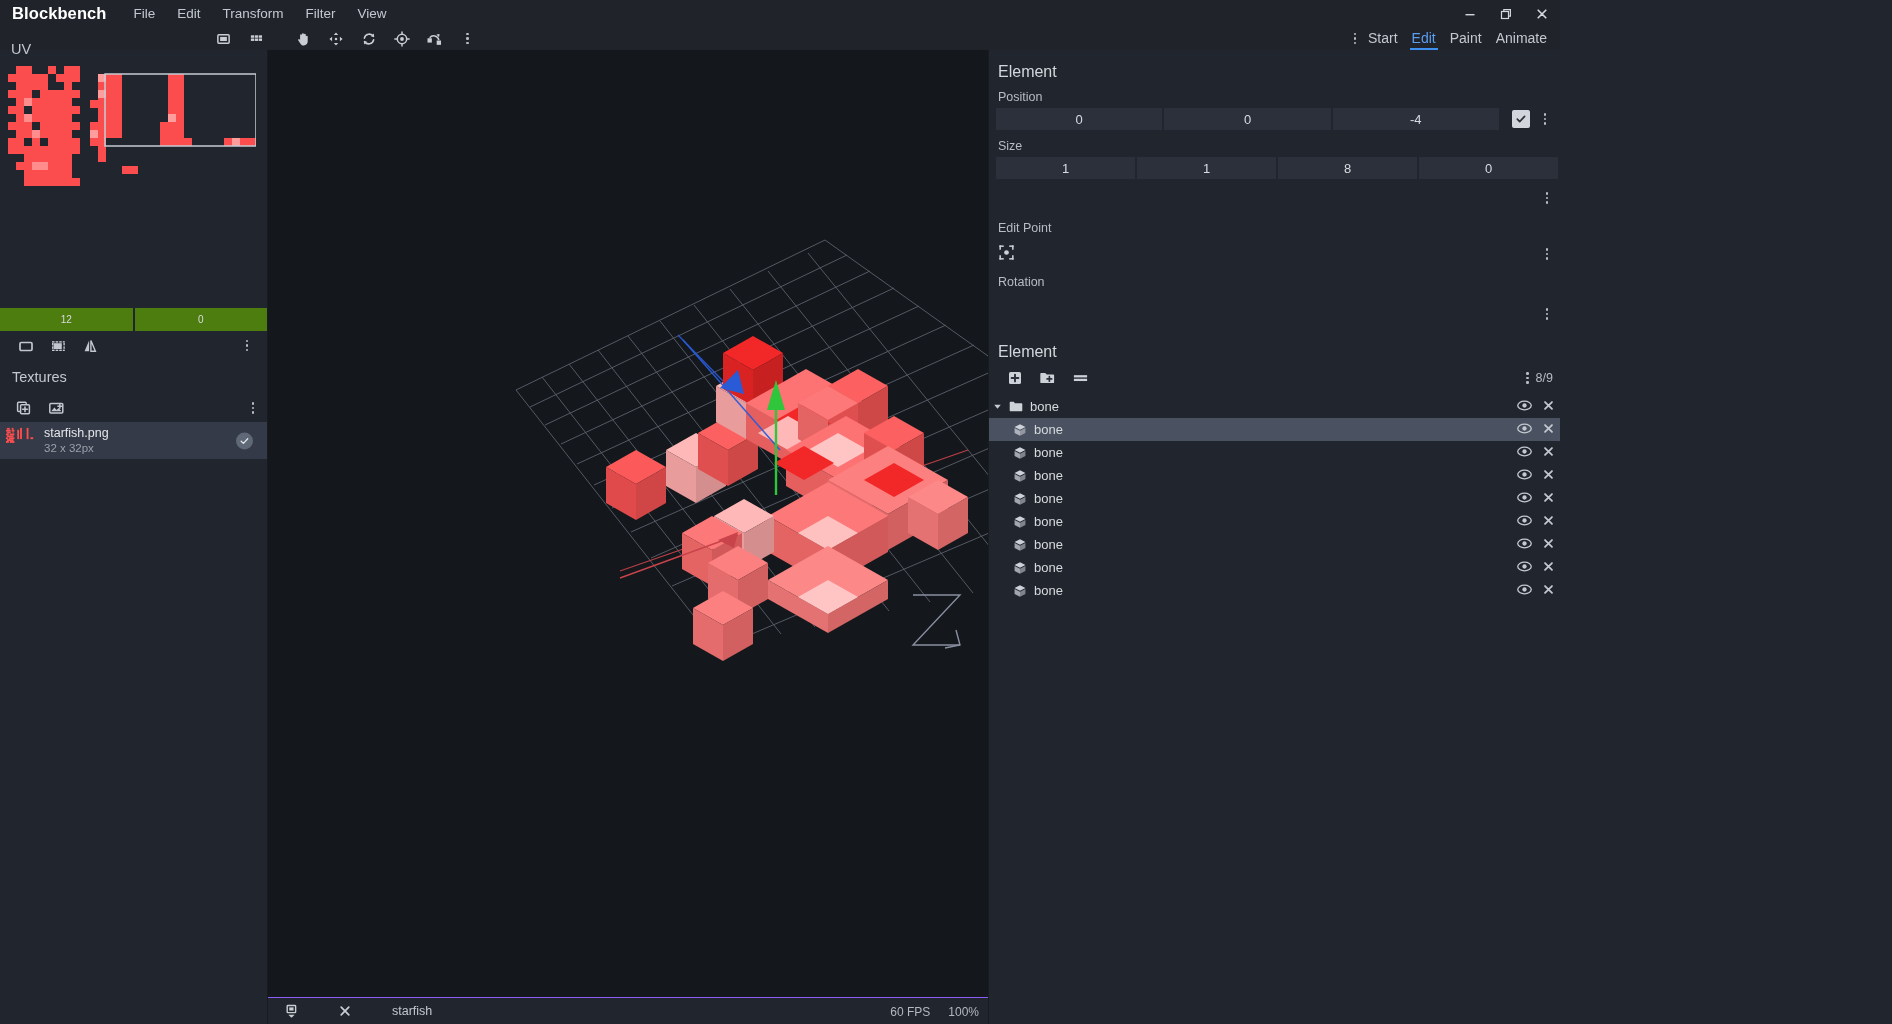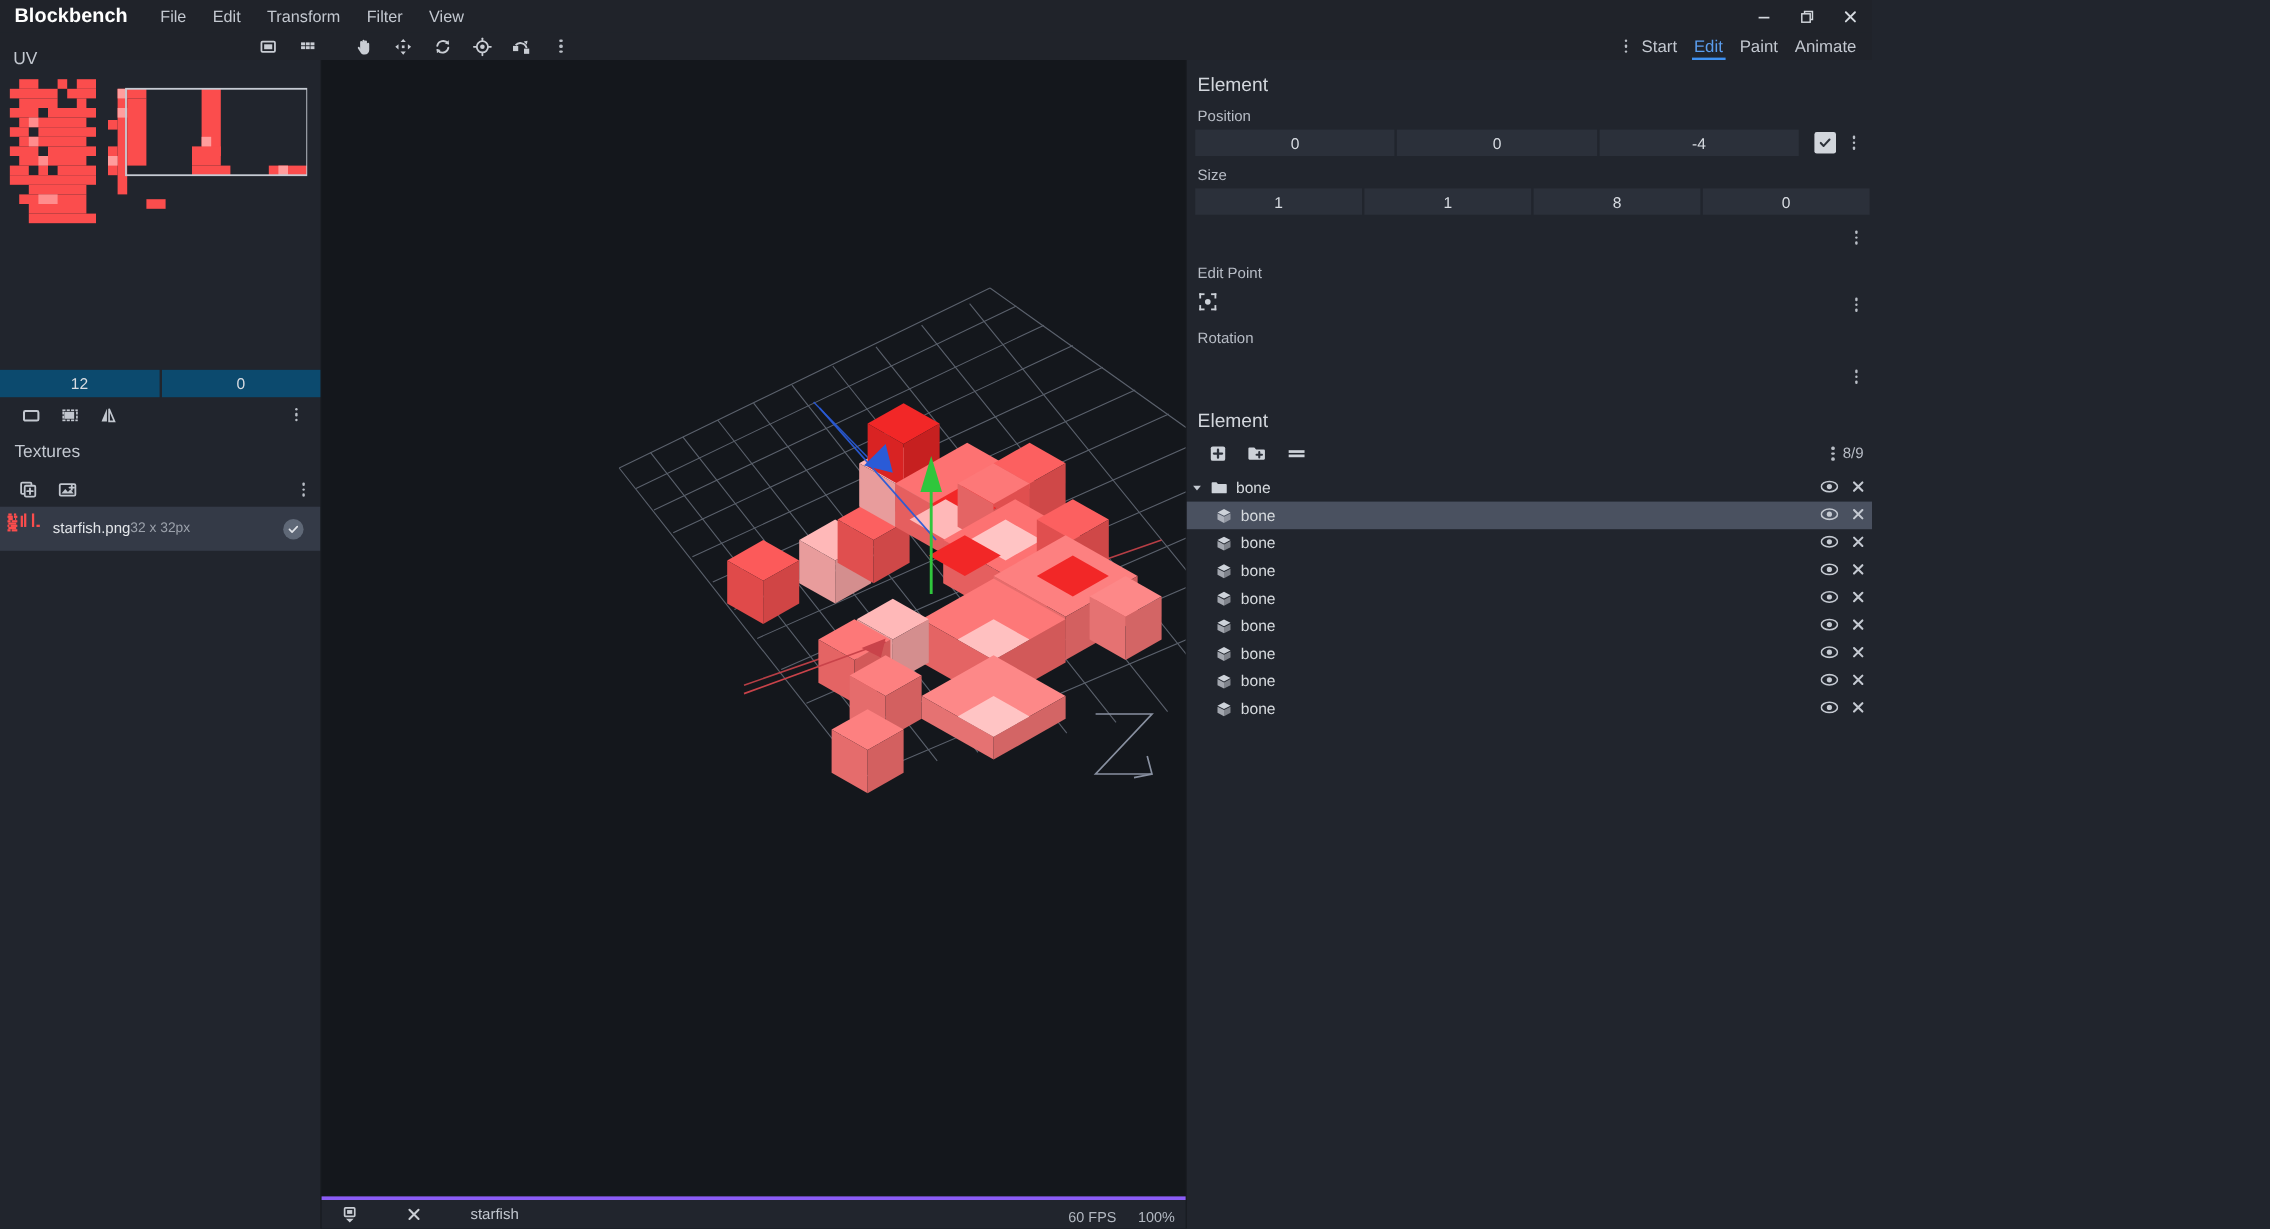--- a/index.html
+++ b/index.html
@@ -71,22 +71,22 @@
     width: 268px; flex: 0 0 268px; background: #21252d; display: flex; flex-direction: column;
     border-right: 1px solid #181b21;
   }
   .uvarea {
     height: 258px; flex: 0 0 258px; position: relative; background: #21252d; overflow: hidden;
   }
   .uvcanvas { position: absolute; left: 8px; top: 10px; width: 248px; height: 150px; }
 
   .numrow { display: flex; height: 23px; flex: 0 0 23px; gap: 2px; padding: 0 0 0 0; }
   .numfield {
-    flex: 1; background: #0c4a6e; display: flex; align-items: center; justify-content: center;
-    font-size: 13px; color: #d8dce2;
+    flex: 1; background: #4d7c0f; display: flex; align-items: center; justify-content: center;
+    font-size: 10px; color: #d8dce2;
   }
   .iconrow {
     height: 29px; flex: 0 0 29px; display: flex; align-items: center; padding: 0 10px;
     position: relative;
   }
   .iconbtn {
     width: 32px; height: 29px; display: flex; align-items: center; justify-content: center; color: #c2c7cf;
   }
   .iconrow .dots-v { position: absolute; right: 14px; }
 
@@ -100,37 +100,37 @@
   .texicons .dots-v { position: absolute; right: 8px; }
   .texlist { flex: 1; overflow: hidden; }
   .texitem {
     height: 37px; display: flex; align-items: center; padding: 0 10px 0 6px;
     background: #343a47; position: relative;
   }
   .texthumb {
     width: 30px; height: 30px; position: relative; flex: 0 0 30px; margin-right: 8px;
     overflow: hidden;
   }
-  .texmeta { display: flex; flex-direction: row; justify-content: center; line-height: 1.25; }
+  .texmeta { display: flex; flex-direction: column; justify-content: center; line-height: 1.25; }
   .texname { font-size: 12.5px; color: #e3e6ea; }
   .texsize { font-size: 11.5px; color: #9ba1ab; }
   .texcheck {
     position: absolute; right: 14px; top: 50%; transform: translateY(-50%);
     width: 17px; height: 17px; border-radius: 50%; background: #5f6877;
     display: flex; align-items: center; justify-content: center;
   }
 
   
   .center { flex: 1; display: flex; flex-direction: column; min-width: 0; background: #14171c; }
   .viewport { flex: 1; position: relative; background: #14171c; overflow: hidden; }
   .viewport svg { position: absolute; left: 0; top: 0; }
 
   .statusbar {
     height: 27px; flex: 0 0 27px; background: #21252d; display: flex; align-items: center;
-    padding: 0 10px; position: relative; border-top: 3px solid #8b5cf6; gap: 28px;
+    padding: 0 10px; position: relative; border-top: 1px solid #8b5cf6; gap: 28px;
   }
   .sb-icon { width: 26px; display: flex; align-items: center; justify-content: center; color: #c9cdd4; }
   .sb-name { font-size: 12.5px; color: #c3c8d0; margin-left: 6px; }
   .sb-right { position: absolute; right: 0px; top: 0; height: 27px; display: flex; align-items: center; }
   .sb-right span { font-size: 12px; color: #b2b8c1; padding: 0 9px; }
 
   
   .right {
     width: 572px; flex: 0 0 572px; background: #21252d; display: flex; flex-direction: column;
     border-left: 1px solid #181b21;

